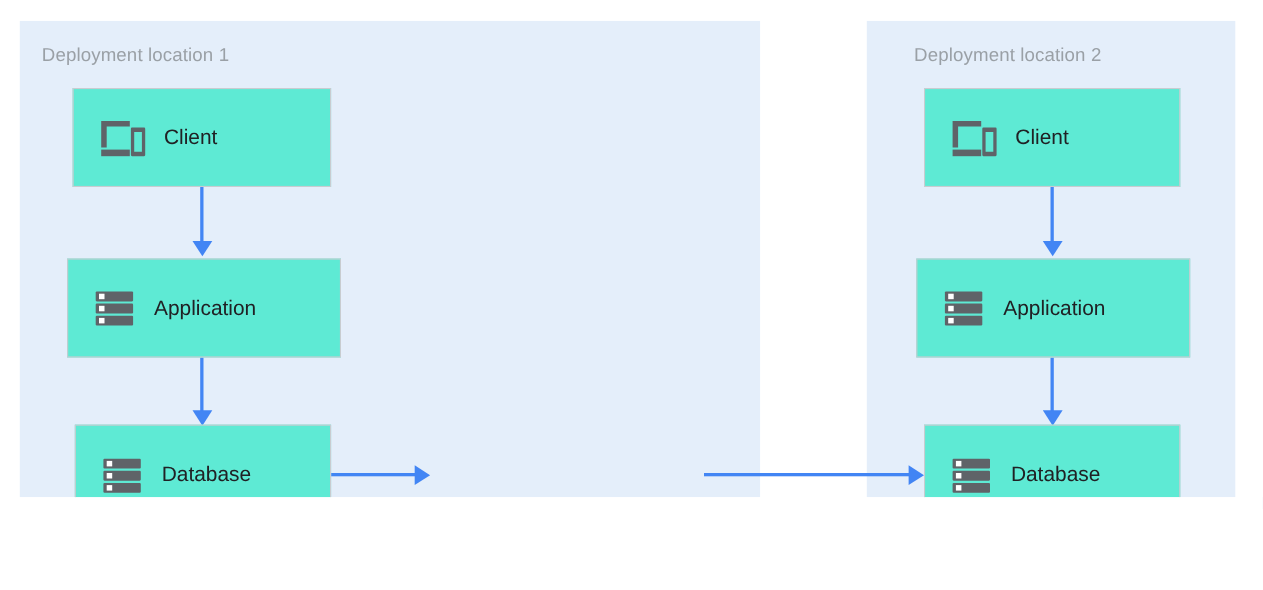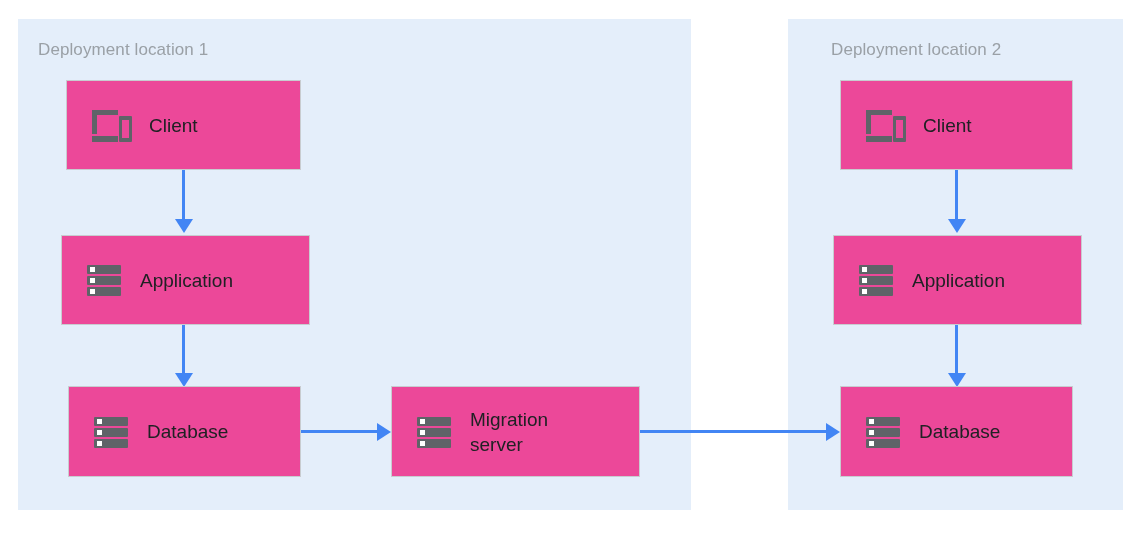--- a/index.html
+++ b/index.html
@@ -6,39 +6,39 @@
     margin: 0;
     padding: 0;
     background: #ffffff;
   }
   body {
     font-family: "Liberation Sans", sans-serif;
   }
   #canvas {
     position: relative;
     width: 1148px;
-    height: 536px;
+    height: 452px;
     background: #ffffff;
     overflow: hidden;
   }
   .zone {
     position: absolute;
     background: #e4eefa;
   }
   .zone-label {
     position: absolute;
     color: #9aa0a6;
     font-size: 17px;
     line-height: 20px;
     letter-spacing: 0.1px;
     white-space: nowrap;
   }
   .node {
     position: absolute;
-    background: #ec4899;
+    background: #5eead4;
     border: 1px solid #c8ccd0;
     box-sizing: border-box;
     display: flex;
     align-items: center;
     padding-left: 22px;
   }
   .node-icon {
     flex: 0 0 auto;
     width: 40px;
     height: 40px;
@@ -153,29 +153,20 @@
 
   <div class="node" style="left:68px; top:386px; width:233px; height:91px;">
     <div class="node-icon icon-server">
       <span class="bar"></span>
         <span class="bar"></span>
         <span class="bar"></span>
     </div>
     <div class="node-label">Database</div>
   </div>
 
-  <div class="node" style="left:391px; top:386px; width:249px; height:91px;">
-    <div class="node-icon icon-server">
-      <span class="bar"></span>
-        <span class="bar"></span>
-        <span class="bar"></span>
-    </div>
-    <div class="node-label">Migration
-server</div>
-  </div>
 
   <div class="node" style="left:840px; top:80px; width:233px; height:90px;">
     <div class="node-icon icon-client">
       <svg width="44" height="40" viewBox="0 0 44 40" aria-hidden="true">
         <path fill="#5f6368" d="M3 5h26v5H8v19H3z"></path>
         <rect fill="#5f6368" x="3" y="31" width="26" height="6"></rect>
         <path fill="#5f6368" d="M31 11h11a1 1 0 0 1 1 1v24a1 1 0 0 1-1 1H31a1 1 0 0 1-1-1V12a1 1 0 0 1 1-1zm2 4v18h7V15z"></path>
       </svg>
     </div>
     <div class="node-label">Client</div>

